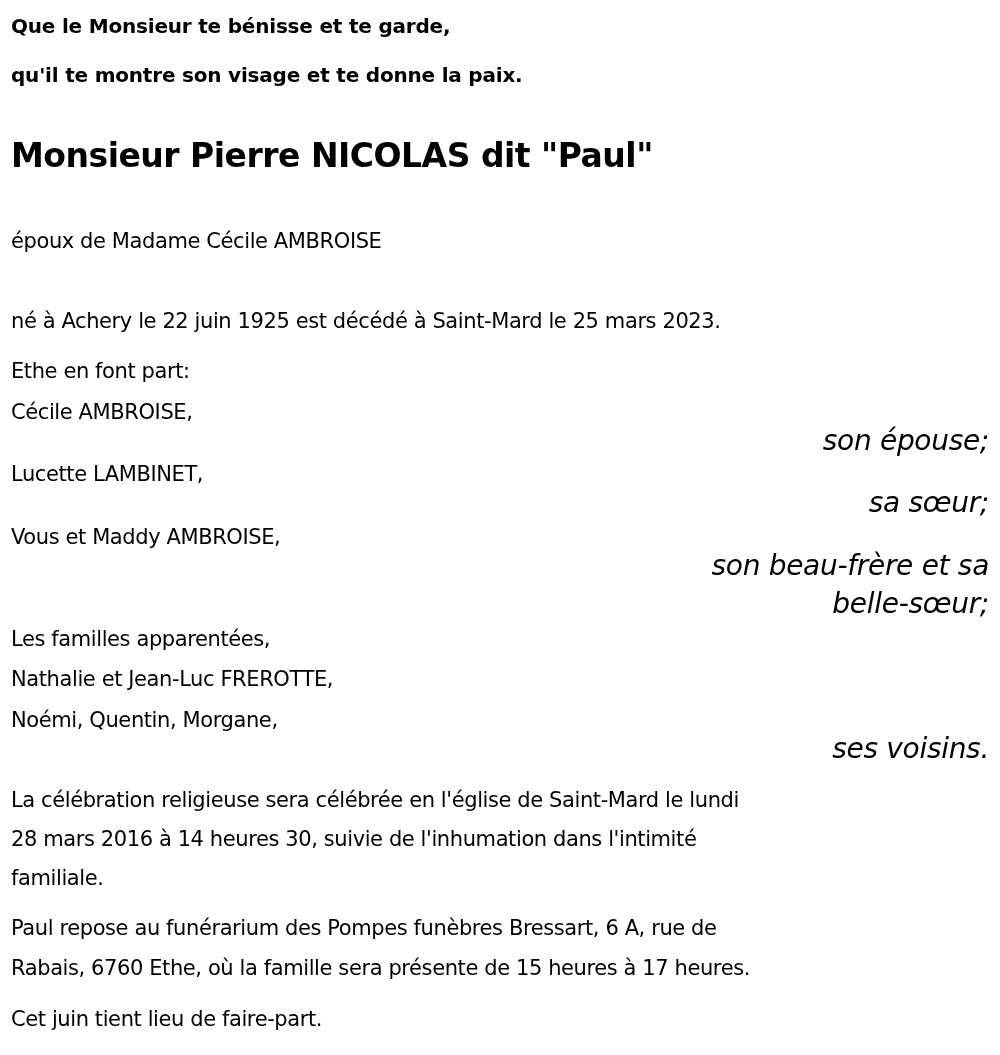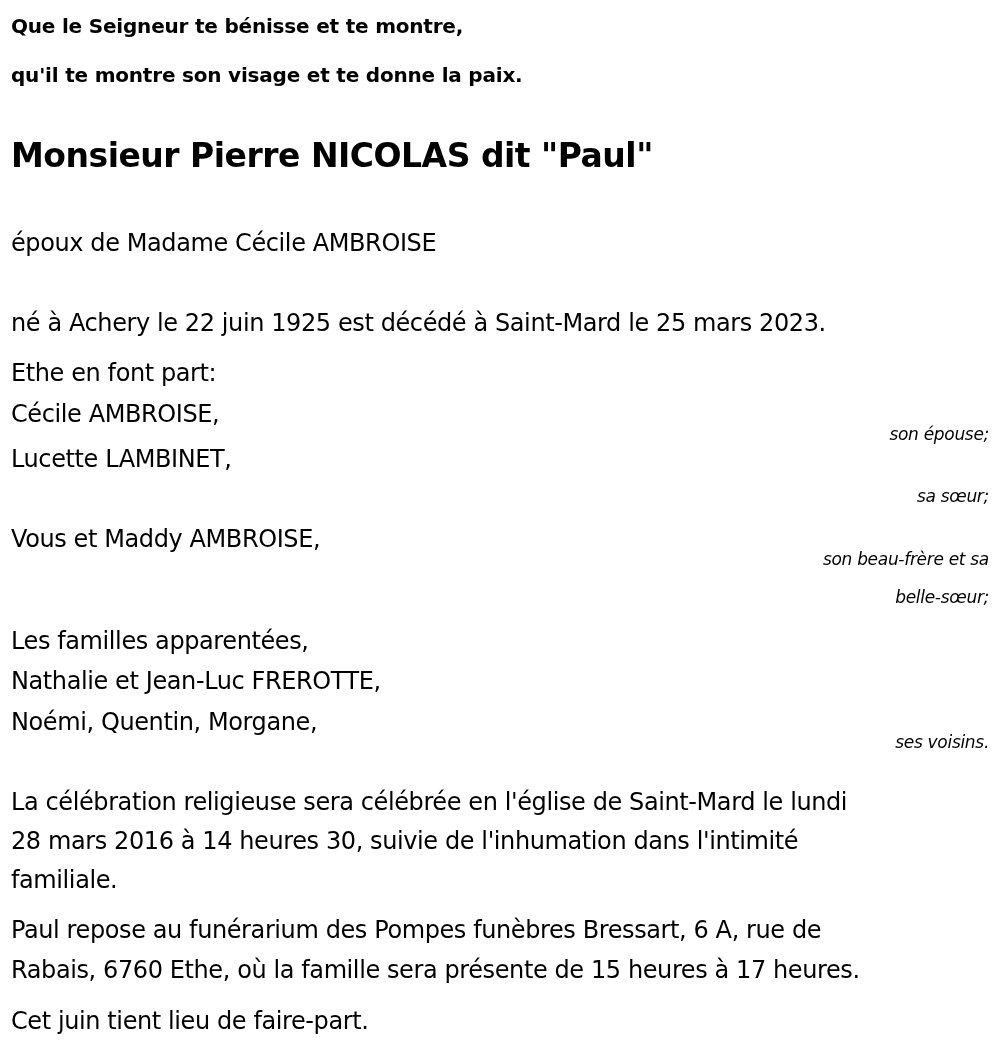--- a/index.html
+++ b/index.html
@@ -3,41 +3,41 @@
   <meta charset="utf-8">
   <style>
     html, body { margin: 0; padding: 0; background: #ffffff; }
     body {
       width: 1000px; height: 1055px; overflow: hidden; position: relative;
       font-family: "DejaVu Sans", sans-serif; color: #000000;
     }
     .line { position: absolute; left: 11px; white-space: nowrap; }
     .verse { font-weight: bold; font-size: 20px; letter-spacing: -0.2px; }
     .title { font-weight: bold; font-size: 33px; letter-spacing: -0.5px; }
-    .body { font-size: 24px; letter-spacing: -0.4px; }
-    .role { position: absolute; right: 11px; font-style: italic; font-size: 17px; white-space: nowrap; letter-spacing: -0.3px; }
+    .body { font-size: 21px; letter-spacing: -0.4px; }
+    .role { position: absolute; right: 11px; font-style: italic; font-size: 28px; white-space: nowrap; letter-spacing: -0.3px; }
   </style>
 </head>
 <body>
 
 <div>
-  <div class="line verse" style="top:14px">Que le Seigneur te bénisse et te montre,</div>
+  <div class="line verse" style="top:14px">Que le Monsieur te bénisse et te garde,</div>
   <div class="line verse" style="top:63px">qu'il te montre son visage et te donne la paix.</div>
 
   <div class="line title" style="top:136px">Monsieur Pierre NICOLAS dit "Paul"</div>
 
   <div class="line body" style="top:229px">époux de Madame Cécile AMBROISE</div>
   <div class="line body" style="top:309px">né à Achery le 22 juin 1925 est décédé à Saint-Mard le 25 mars 2023.</div>
 
   <div class="line body" style="top:359px">Ethe en font part:</div>
 
   <div class="line body" style="top:400px">Cécile AMBROISE,</div>
   <div class="role" style="top:424px">son épouse;</div>
 
-  <div class="line body" style="top:445px">Lucette LAMBINET,</div>
+  <div class="line body" style="top:462px">Lucette LAMBINET,</div>
   <div class="role" style="top:486px">sa sœur;</div>
 
   <div class="line body" style="top:525px">Vous et Maddy AMBROISE,</div>
   <div class="role" style="top:549px">son beau-frère et sa</div>
   <div class="role" style="top:587px">belle-sœur;</div>
 
   <div class="line body" style="top:627px">Les familles apparentées,</div>
   <div class="line body" style="top:667px">Nathalie et Jean-Luc FREROTTE,</div>
   <div class="line body" style="top:708px">Noémi, Quentin, Morgane,</div>
   <div class="role" style="top:732px">ses voisins.</div>

